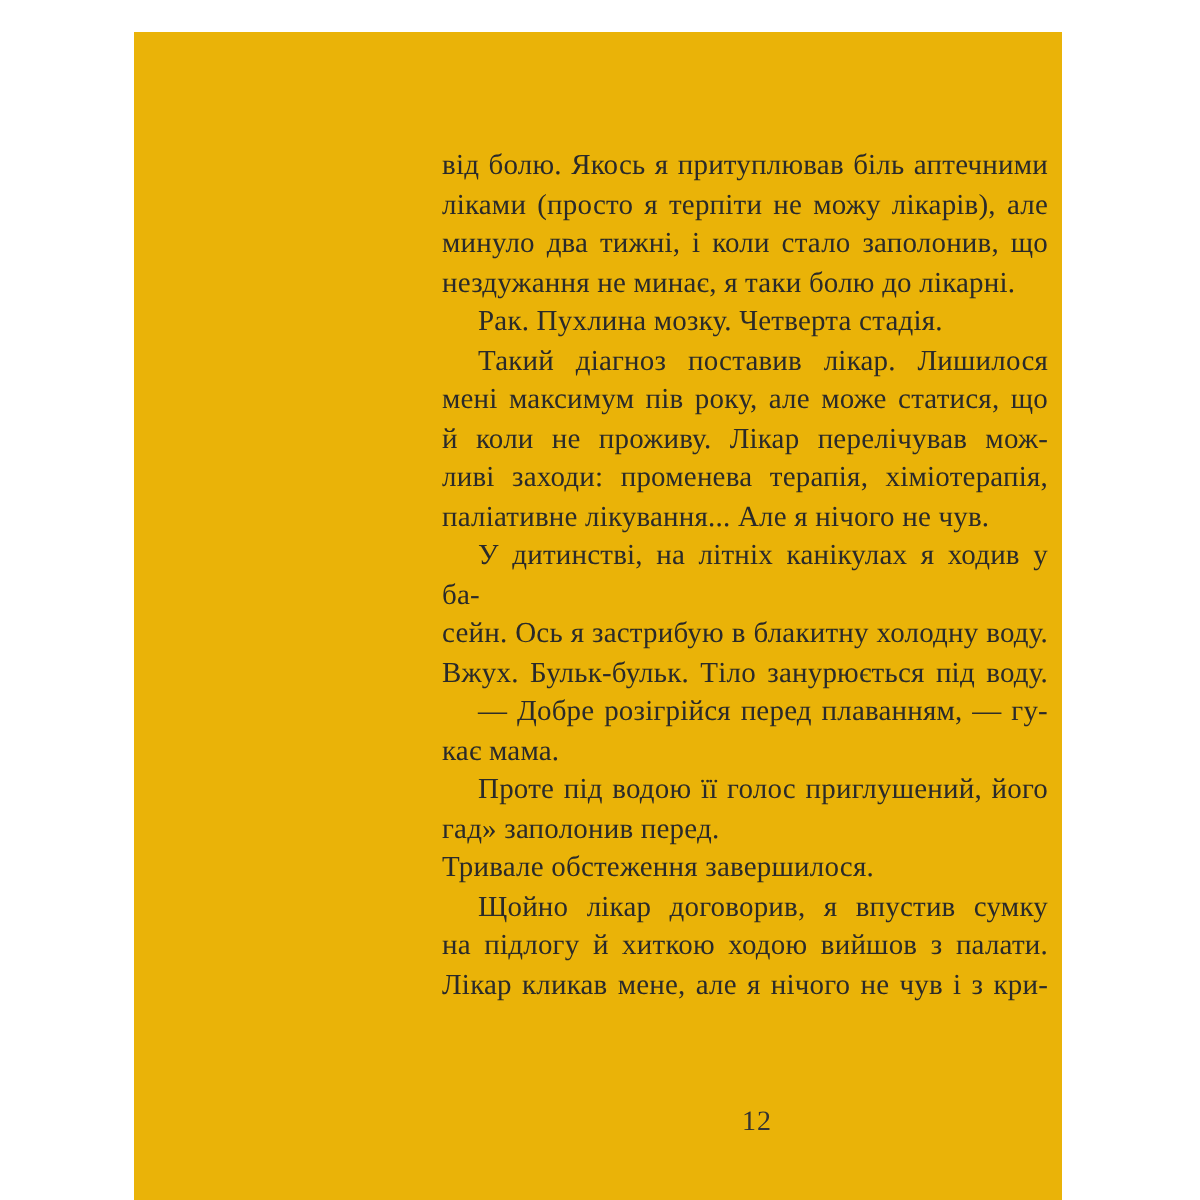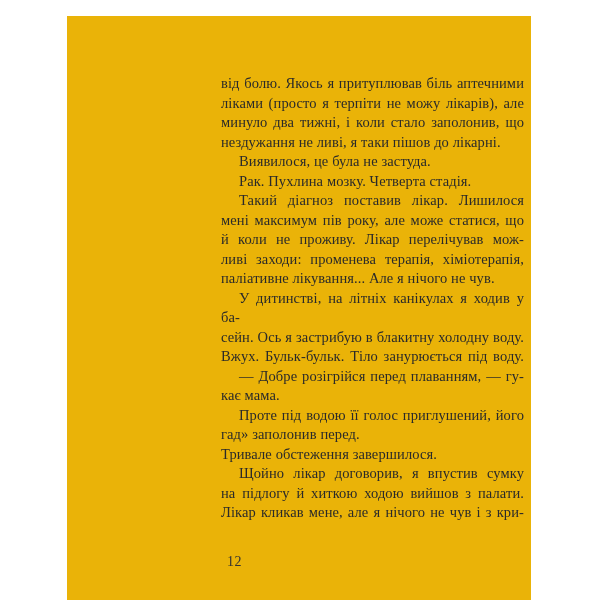--- a/index.html
+++ b/index.html
@@ -42,37 +42,36 @@
   .text-line.indent {
     text-indent: 18px;
   }
   .text-line.gap {
   }
   .page-number {
     position: absolute;
     left: 160px;
     top: 537px;
     width: 303px;
-    text-align: left;
+    text-align: center;
     font-size: 14px;
     line-height: 18px;
     color: #333333;
     letter-spacing: 0.5px;
   }
 </style>
 </head>
 <body>
 
 <div class="book-page">
   <div class="text-column">
       <div class="text-line full">від болю. Якось я притуплював біль аптечними</div>
       <div class="text-line full">ліками (просто я терпіти не можу лікарів), але</div>
       <div class="text-line full">минуло два тижні, і коли стало заполонив, що</div>
-      <div class="text-line">нездужання не ливі, я таки пішов до лікарні.</div>
-      <div class="text-line indent">Виявилося, це була не застуда.</div>
+      <div class="text-line">нездужання не минає, я таки болю до лікарні.</div>
       <div class="text-line indent">Рак. Пухлина мозку. Четверта стадія.</div>
       <div class="text-line full indent">Такий діагноз поставив лікар. Лишилося</div>
       <div class="text-line full">мені максимум пів року, але може статися, що</div>
       <div class="text-line full">й коли не проживу. Лікар перелічував мож-</div>
       <div class="text-line full">ливі заходи: променева терапія, хіміотерапія,</div>
       <div class="text-line">паліативне лікування... Але я нічого не чув.</div>
       <div class="text-line full indent">У дитинстві, на літніх канікулах я ходив у ба-</div>
       <div class="text-line full">сейн. Ось я застрибую в блакитну холодну воду.</div>
       <div class="text-line full">Вжух. Бульк-бульк. Тіло занурюється під воду.</div>
       <div class="text-line full indent">— Добре розігрійся перед плаванням, — гу-</div>

